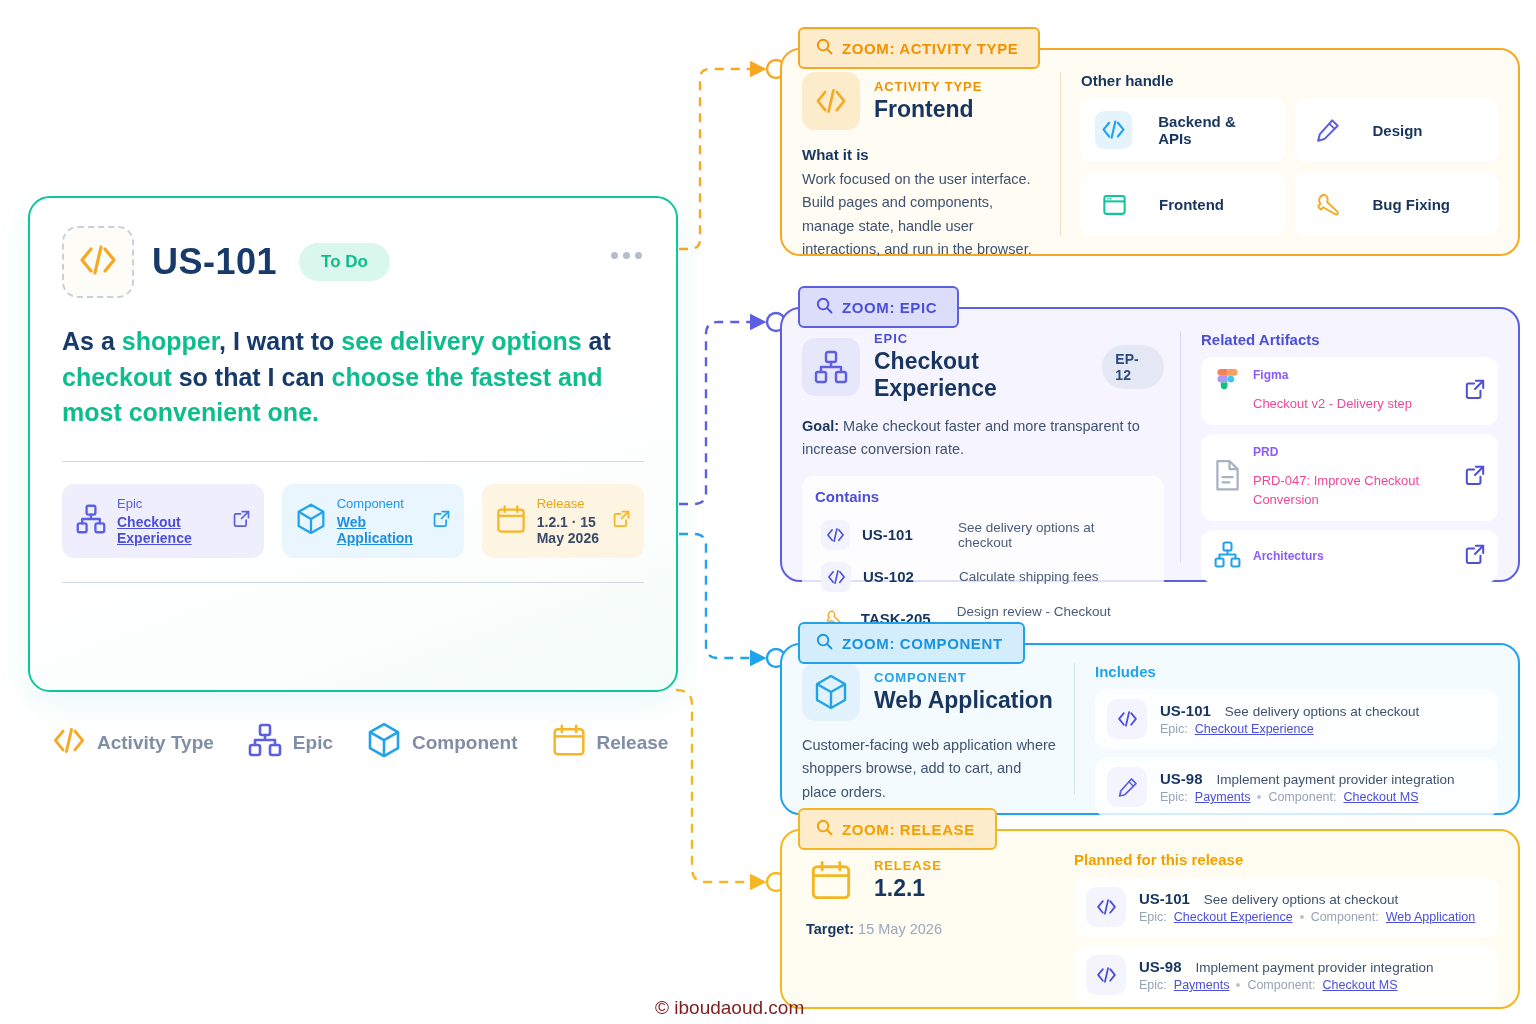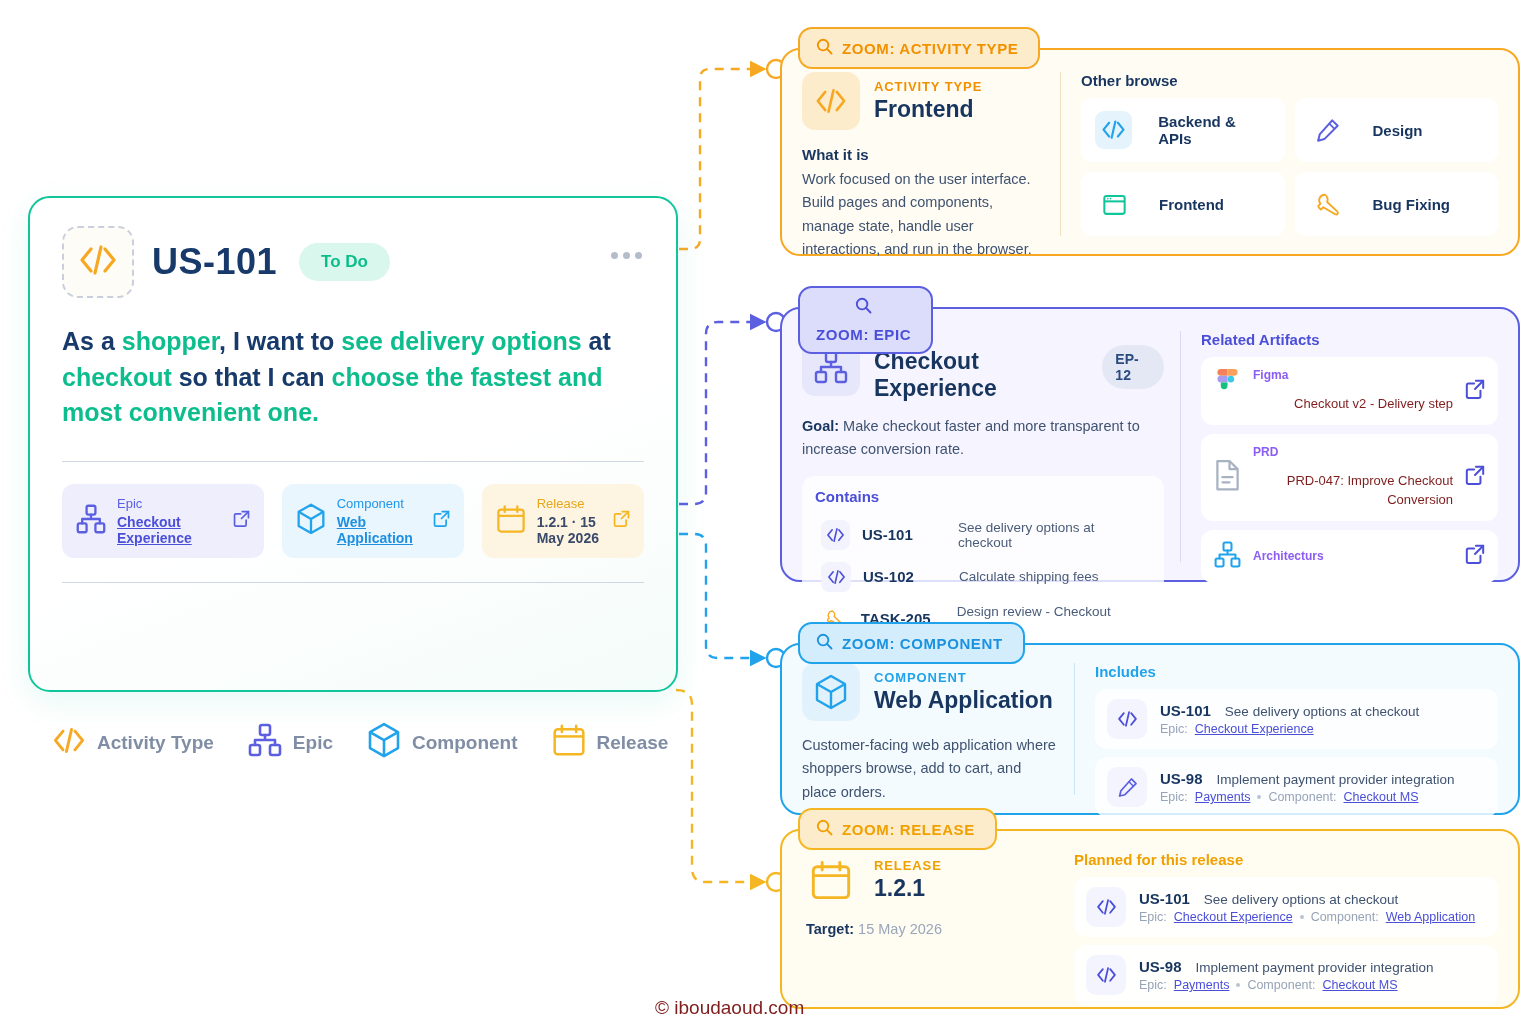--- a/index.html
+++ b/index.html
@@ -73,21 +73,21 @@
   
   .legend { position: absolute; left: 52px; top: 722px; display: flex; align-items: center; gap: 34px; }
   .legend-item { display: flex; align-items: center; gap: 11px; }
   .legend-item span { font-size: 19px; font-weight: bold; color: #7f8da5; }
 
   
   .panel { position: absolute; border-radius: 20px; border: 2px solid; }
   .panel-tab {
     position: absolute; top: -23px; left: 16px;
     display: flex; align-items: center; gap: 9px;
-    padding: 9px 20px 9px 16px; border-radius: 14px;
+    padding: 9px 20px 9px 16px; border-radius: 6px;
     font-size: 15px; font-weight: bold; letter-spacing: .6px; border: 2px solid;
   }
   .panel-body { display: flex; padding: 22px 20px 18px 20px; height: 100%; }
   .panel-left { width: 258px; padding-right: 16px; }
   .panel-right { flex: 1; padding-left: 20px; }
 
   .obj-head { display: flex; align-items: center; gap: 14px; }
   .obj-icon { width: 58px; height: 58px; border-radius: 13px; display: flex; align-items: center; justify-content: center; }
   .obj-kicker { font-size: 13px; font-weight: bold; letter-spacing: .9px; }
   .obj-title { font-size: 23px; font-weight: bold; color: #17355f; margin-top: 2px; }
@@ -100,31 +100,31 @@
   #panel-activity { left: 780px; top: 48px; width: 740px; height: 208px; border-color: #f7a823; background: #fffcf4; }
   #panel-activity .panel-tab { background: #fdeccb; border-color: #f7a823; color: #f29100; }
   #panel-activity .panel-right { border-left: 1.5px solid #f1e2c2; }
   .types-grid { display: grid; grid-template-columns: 1fr 1fr; gap: 10px; margin-top: 8px; }
   .type-cell { background: #fff; border-radius: 11px; padding: 13px 14px; display: flex; align-items: center; gap: 26px; }
   .type-cell span { font-size: 15px; font-weight: bold; color: #17355f; }
   .type-ico { width: 38px; height: 38px; border-radius: 9px; display: flex; align-items: center; justify-content: center; }
 
   
   #panel-epic { left: 780px; top: 307px; width: 740px; height: 275px; border-color: #5b5fe0; background: #f6f5ff; }
-  #panel-epic .panel-tab { background: #dcdcfb; border-color: #5b5fe0; color: #4b4fd8; flex-direction: column; }
+  #panel-epic .panel-tab { background: #dcdcfb; border-color: #5b5fe0; color: #4b4fd8; }
   #panel-epic .panel-right { border-left: 1.5px solid #ddd9f6; }
   .ep-badge { background: #e4e8f5; color: #2b4a7e; font-size: 14px; font-weight: bold; padding: 6px 13px; border-radius: 999px; }
   .contains-box { background: #ffffffcc; border-radius: 13px; padding: 12px 13px 10px 13px; margin-top: 14px; }
   .c-row { display: flex; align-items: center; gap: 12px; padding: 6px 6px; border-radius: 9px; }
   .c-row .mini { width: 30px; height: 30px; border-radius: 8px; display: flex; align-items: center; justify-content: center; background: #f2f3fd; }
   .c-key { font-size: 15px; font-weight: bold; color: #17355f; min-width: 84px; }
   .c-desc { font-size: 13.5px; color: #4a5c79; }
   .art-card { background: #fff; border-radius: 12px; padding: 11px 13px; display: flex; align-items: center; gap: 12px; margin-bottom: 9px; }
   .art-t { font-size: 12px; font-weight: bold; color: #8b5cf6; }
-  .art-s { font-size: 13px; color: #7f1d1d; line-height: 1.45; margin-top: 13px; text-align: right; }
+  .art-s { font-size: 13px; color: #ec4899; line-height: 1.45; margin-top: 13px; }
   .art-body { flex: 1; }
 
   
   #panel-component { left: 780px; top: 643px; width: 740px; height: 172px; border-color: #21a3ec; background: #f4fbff; }
   #panel-component .panel-tab { background: #d4edfd; border-color: #21a3ec; color: #1a92e0; }
   #panel-component .panel-right { border-left: 1.5px solid #cfe6f6; }
   .inc-row { background: #ffffffcc; border-radius: 12px; padding: 10px 12px; display: flex; align-items: center; gap: 13px; margin-bottom: 8px; }
   .inc-ico { width: 40px; height: 40px; border-radius: 10px; background: #f3f4fd; display: flex; align-items: center; justify-content: center; }
   .inc-l1 { display: flex; align-items: baseline; gap: 14px; }
   .inc-key { font-size: 15px; font-weight: bold; color: #17355f; }
@@ -314,21 +314,21 @@
           </div>
           <div>
             <div class="obj-kicker" style="color:#f29100">ACTIVITY TYPE</div>
             <div class="obj-title">Frontend</div>
           </div>
         </div>
         <div class="what-h">What it is</div>
         <div class="body-txt">Work focused on the user interface. Build pages and components, manage state, handle user interactions, and run in the browser.</div>
       </div>
       <div class="panel-right">
-        <div class="sec-title" style="color:#17355f">Other browse</div>
+        <div class="sec-title" style="color:#17355f">Other handle</div>
         <div class="types-grid" id="types-host">
             <div class="type-cell">
               <span class="type-ico" style="background:#e5f3fd">
                 <svg width="25" height="21.25" viewBox="0 0 40 34" fill="none">
       <path d="M13 6 L4 17 L13 28" stroke="#21a3ec" stroke-width="3.4" stroke-linecap="round" stroke-linejoin="round"></path>
       <path d="M27 6 L36 17 L27 28" stroke="#21a3ec" stroke-width="3.4" stroke-linecap="round" stroke-linejoin="round"></path>
       <path d="M23 4 L17 30" stroke="#21a3ec" stroke-width="3.4" stroke-linecap="round"></path>
                 </svg>
               </span>
               <span>Backend &amp; APIs</span>

